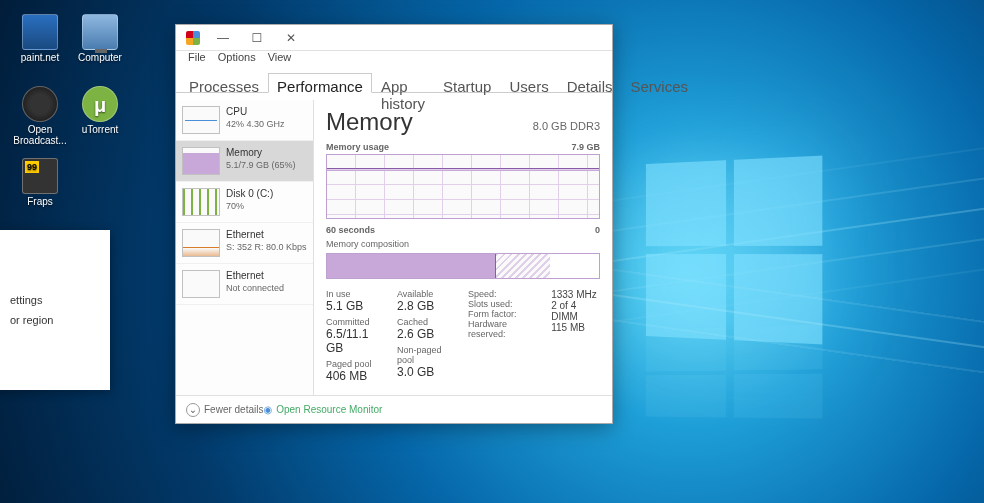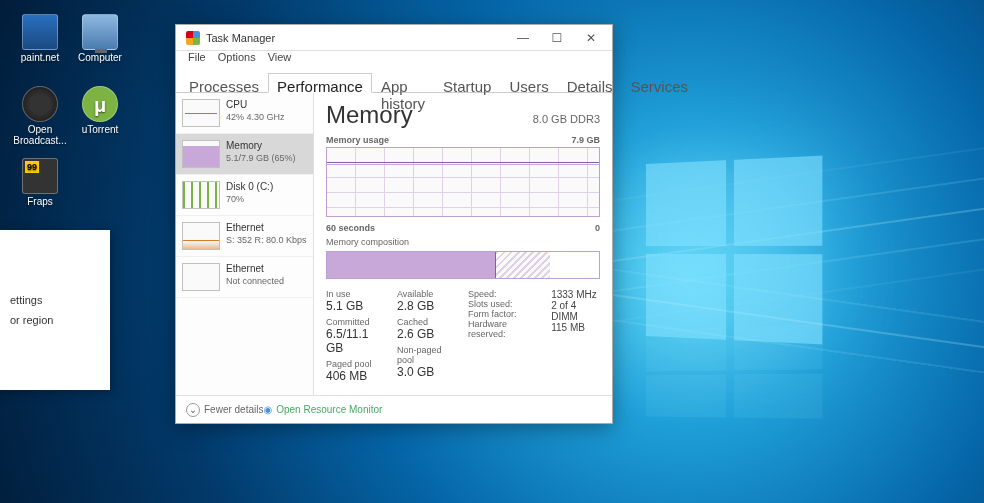--- a/index.html
+++ b/index.html
@@ -63,21 +63,21 @@
 .tm-winbtns { display:flex; }
 .tm-winbtn { width: 34px; height: 22px; display:flex; align-items:center; justify-content:center; font-size:12px; color:#555; cursor:pointer; }
 
 .tm-menubar { height: 20px; display:flex; align-items:flex-start; padding: 0 12px; font-size: 11px; color:#444; gap: 12px; }
 .tm-menubar span { cursor:pointer; }
 
 .tm-tabs { height: 22px; display:flex; border-bottom:1px solid #ccc; padding-left:4px; font-size:15px; }
 .tm-tab { padding:4px 8px 2px; border:1px solid transparent; border-bottom:none; color:#555; cursor:pointer; margin-top:2px;}
 .tm-tab.active { background:#fff; border-color:#ccc; border-bottom:1px solid #fff; margin-bottom:-1px; font-weight:500; color:#222;}
 
-.tm-body { flex:1; display:flex; overflow:hidden; }
+.tm-body { flex:1; display:flex; overflow:hidden;margin-top:7px; }
 
 
 .tm-sidebar { width: 138px; border-right:1px solid #e0e0e0; overflow-y:auto; background:#fdfdfd; }
 .tm-side-item { display:flex; padding:6px 6px; gap:6px; border-bottom:1px solid #f0f0f0; cursor:pointer; }
 .tm-side-item.selected { background:#d8d8d8; }
 .tm-side-thumb { width:38px; height:28px; border:1px solid #c0c0c0; background:#fafafa; position:relative; overflow:hidden; flex-shrink:0;}
 .tm-side-thumb.cpu::after{content:"";position:absolute;bottom:2px;left:2px;right:2px;height:40%;border-top:1px solid #4a90d9;}
 .tm-side-thumb.mem{ background:linear-gradient(to top,#c8a8d8 0 80%, #fafafa 0); }
 .tm-side-thumb.disk::after{content:"";position:absolute;bottom:0;left:0;right:0;height:100%;background:repeating-linear-gradient(to right,#7cb342 0 2px,transparent 0 8px);}
 .tm-side-thumb.disk2{ }
@@ -141,21 +141,20 @@
 <div class="desk-icon fraps" style="left:12px; top:158px;"><div class="ic"></div><span>Fraps</span></div>
 
 <div class="settings-panel">
   <div>ettings</div>
   <div>or region</div>
 </div>
 
 <div class="tm-window">
   <div class="tm-titlebar">
     <div class="tm-icon"></div>
-    <div class="ttl">Task Manager</div>
     <div class="tm-winbtns">
       <div class="tm-winbtn">—</div>
       <div class="tm-winbtn">☐</div>
       <div class="tm-winbtn close">✕</div>
     </div>
   </div>
 
   <div class="tm-menubar">
     <span>File</span>
     <span>Options</span>

